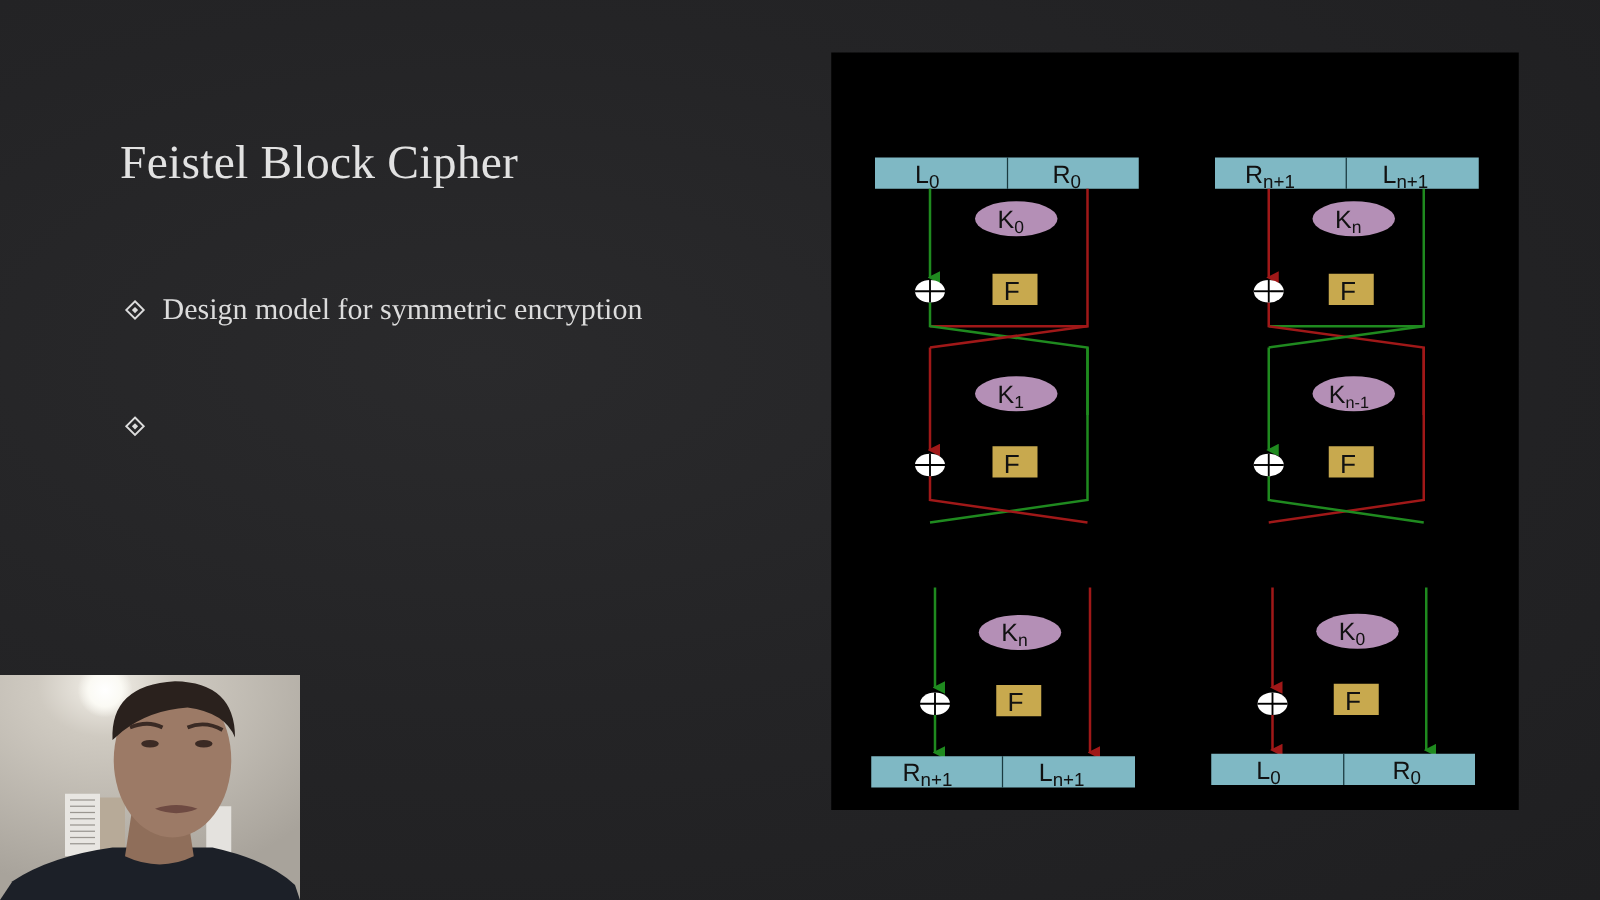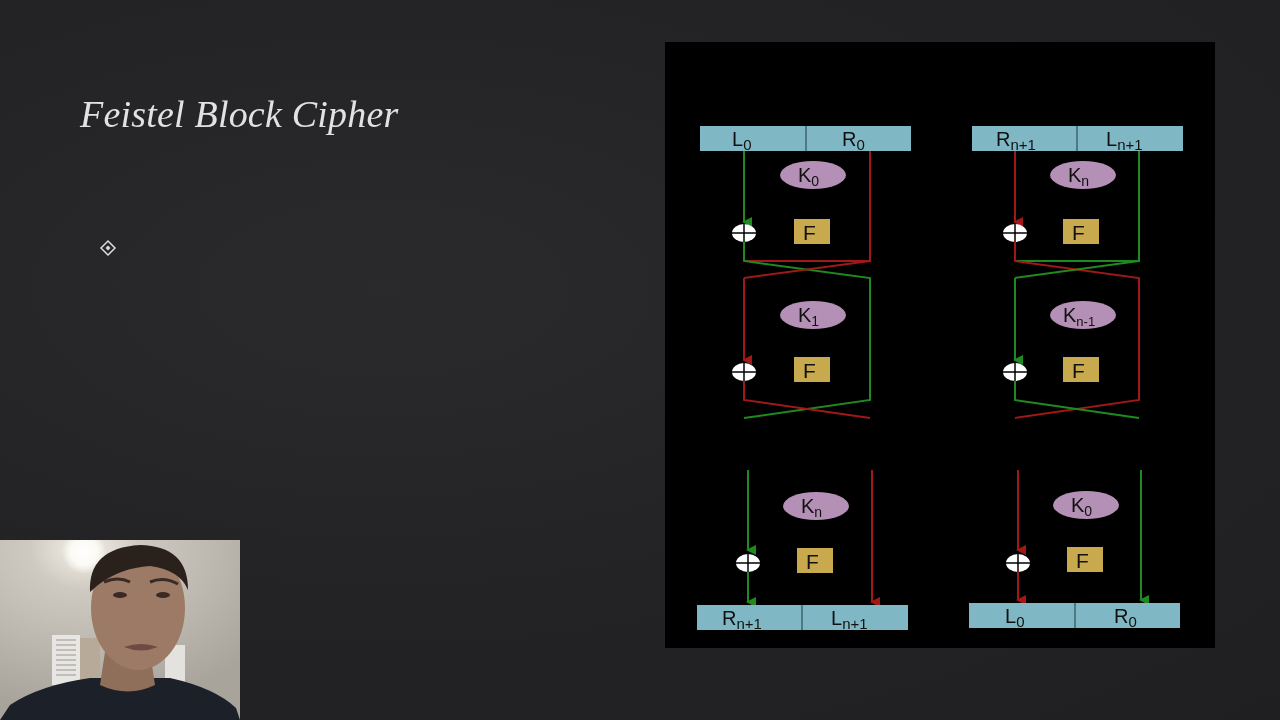--- a/index.html
+++ b/index.html
@@ -14,23 +14,22 @@
     position: absolute;
     left: 0; top: 0;
     width: 1280px; height: 720px;
     background:
       radial-gradient(ellipse at 30% 40%, #2a2a2c 0%, #242426 45%, #1f1f21 100%);
   }
   .title {
     position: absolute;
     left: 80px;
     top: 92px;
-    margin: 0;
+    margin: 16px;
     font-family: "Liberation Serif", "DejaVu Serif", serif;
-    font-style: italic;
     font-weight: normal;
     font-size: 38px;
     color: #e2e2e2;
     letter-spacing: 0.2px;
   }
   .bullets {
     position: absolute;
     left: 98px;
     top: 228px;
     margin: 0;
@@ -74,20 +73,27 @@
   }
 </style>
 </head>
 <body>
 
 <div class="slide">
 
   <h1 class="title">Feistel Block Cipher</h1>
 
   <ul class="bullets">
+    <li class="bullet">
+      <svg class="bullet-icon" viewBox="0 0 20 20">
+        <path d="M10 3 L17 10 L10 17 L3 10 Z" fill="none" stroke="#dcdcdc" stroke-width="1.5"></path>
+        <path d="M10 7.5 L12.5 10 L10 12.5 L7.5 10 Z" fill="#dcdcdc"></path>
+      </svg>
+      <span>Design model for symmetric encryption</span>
+    </li>
     <li class="bullet">
       <svg class="bullet-icon" viewBox="0 0 20 20">
         <path d="M10 3 L17 10 L10 17 L3 10 Z" fill="none" stroke="#dcdcdc" stroke-width="1.5"></path>
         <path d="M10 7.5 L12.5 10 L10 12.5 L7.5 10 Z" fill="#dcdcdc"></path>
       </svg>
     </li>
   </ul>
 
   <div class="diagram-panel">
     <svg width="550" height="640" viewBox="0 0 550 640" xmlns="http://www.w3.org/2000/svg">

